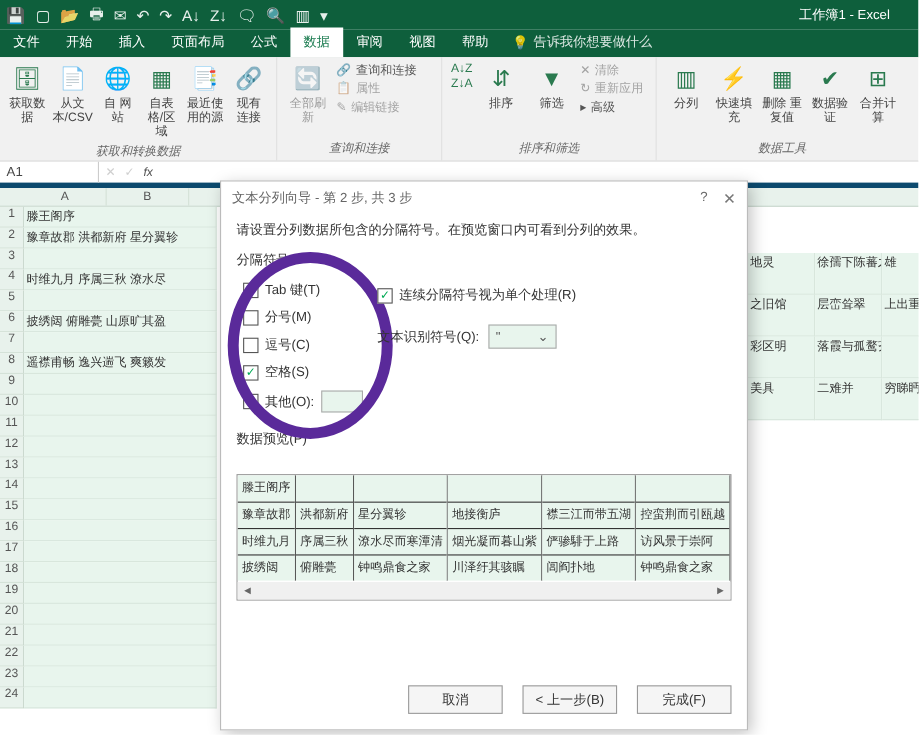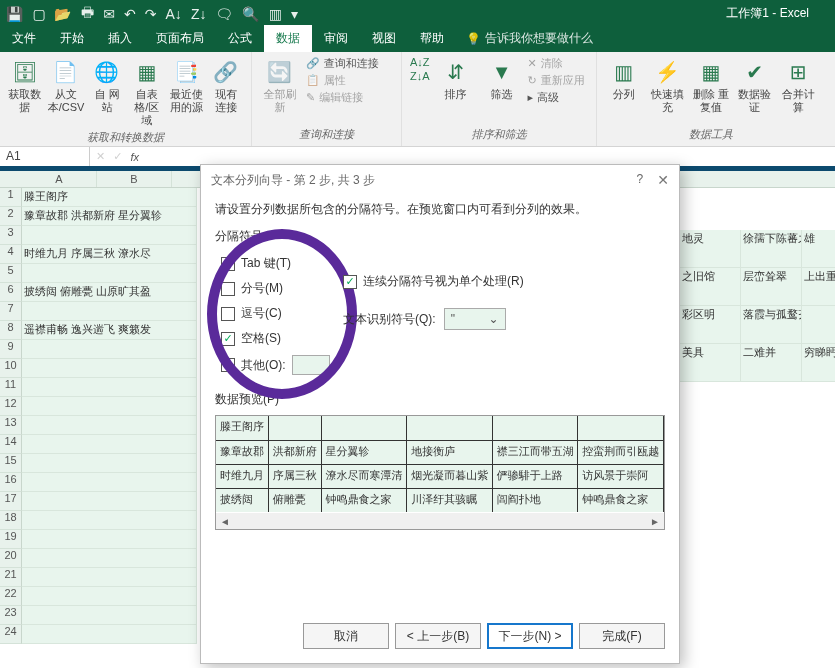--- a/index.html
+++ b/index.html
@@ -42,36 +42,36 @@
   .dlg-title { height:30px; display:flex; align-items:center; justify-content:space-between; padding:0 10px; color:#666; font-size:12px;}
   .dlg-title .close { font-size:14px; color:#777; }
   .dlg-body { padding: 6px 14px; color:#333; font-size:12px; }
   .dlg-section-title { margin:10px 0 6px 0; color:#333; }
   .delim-box { position:relative; }
   .delim-list { padding-left:6px; }
   .delim-item { display:flex; align-items:center; gap:6px; padding:4px 0; }
   .chk { width:14px; height:14px; border:1px solid #555; background:#fff; display:inline-flex; align-items:center; justify-content:center; font-size:11px; color:#0a5; }
   .chk.checked::after { content:"✓"; }
   .other-input { width:38px; height:20px; border:1px solid #aaa; background:#e8f5ed; }
-  .right-opts { position:absolute; left:128px; top:22px; }
+  .right-opts { position:absolute; left:128px; top:9px; }
   .right-opts .row1 { display:flex; align-items:center; gap:6px;}
   .right-opts .row2 { display:flex; align-items:center; gap:8px; margin-top:18px;}
   .qualifier { width:62px; height:22px; border:1px solid #aaa; background:#e8f5ed; display:flex; align-items:center; justify-content:space-between; padding:0 6px; color:#555;}
   .circle { position:absolute; left:-8px; top:-22px; width:150px; height:170px; border:10px solid #5a2a9a; border-radius:50%; pointer-events:none; }
 
   .preview { margin-top:12px;}
-  .preview-label { margin-bottom:7px;}
+  .preview-label { margin-bottom:23px;}
   .preview-box { border:1px solid #999; height:115px; background:#fff; position:relative; }
   .preview-table { display:flex; height:96px; overflow:hidden; }
   .pcol { border-right:1px solid #333; min-width:50px; font-size:11px; }
   .pcol div { height:24px; padding:3px 4px; white-space:nowrap; background:#e8f5ed; border-top:1px solid #333;}
   .pcol div:first-child { border-top:none;}
   .preview-scroll { position:absolute; left:0; right:0; bottom:0; height:16px; background:#f0f0f0; display:flex; justify-content:space-between; align-items:center; padding:0 4px; color:#666; font-size:10px;}
 
-  .dlg-buttons { position:absolute; right:14px; bottom:14px; display:flex; gap:6px;}
+  .dlg-buttons { position:absolute; right:14px; bottom:14px; display:flex; gap:18px;}
   .dlg-btn { min-width:86px; height:26px; border:1px solid #999; background:#f5f5f5; display:flex; align-items:center; justify-content:center; font-size:12px; color:#333; cursor:pointer;}
   .dlg-btn.primary { border:2px solid #1677cc; background:#fff; }
 
   .rightcells { position:absolute; left:680px; top:195px; }
   .rightcells .rc-row { display:flex; height:38px; }
   .rightcells .rc-cell { width:61px; border-right:1px solid #d8e6dc; border-bottom:1px solid #d8e6dc; background:#e8f5ed; font-size:11px; padding:1px 2px; white-space:nowrap; overflow:hidden; color:#333;}
 </style>
 </head>
 <body>
 
@@ -462,16 +462,15 @@
         <div class="preview-scroll">
             <span>◄</span>
             <span>►</span>
           </div>
       </div>
     </div>
   </div>
   <div class="dlg-buttons">
     <div class="dlg-btn">取消</div>
     <div class="dlg-btn">&lt; 上一步(B)</div>
-    <div class="dlg-btn primary">下一步(N) &gt;</div>
     <div class="dlg-btn">完成(F)</div>
   </div>
 </div>
 
 </body></html>

